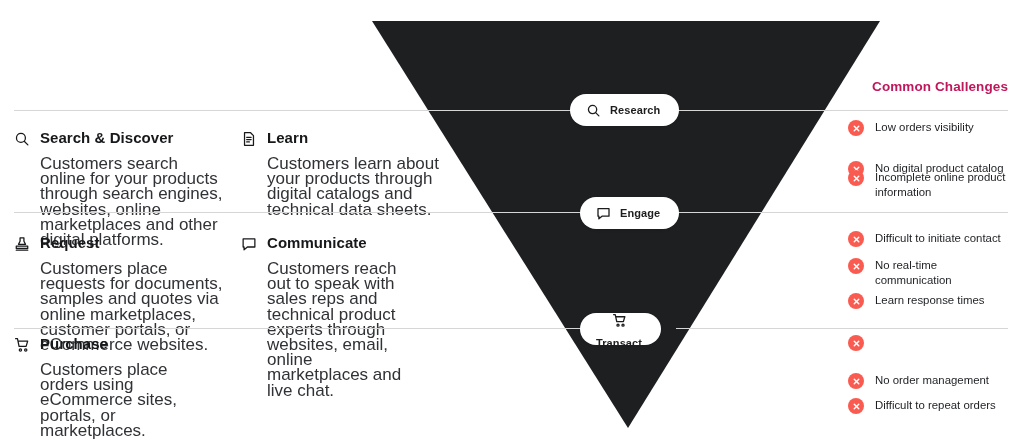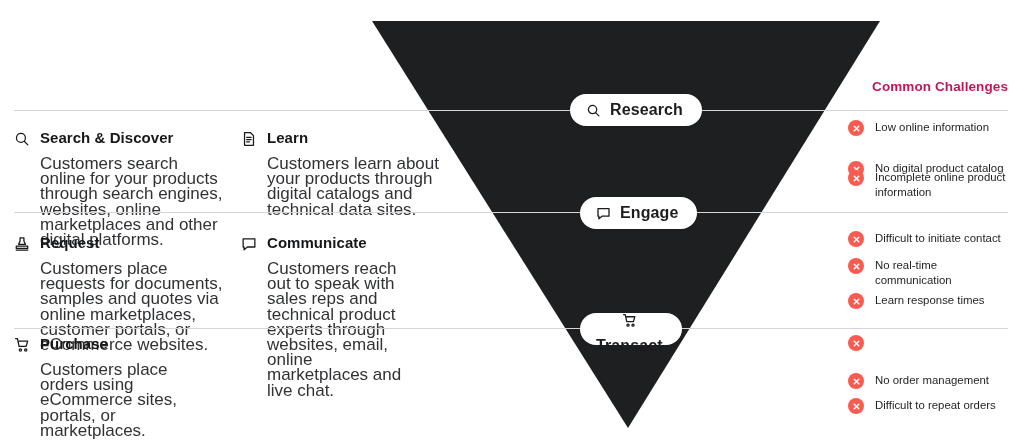--- a/index.html
+++ b/index.html
@@ -45,21 +45,21 @@
     display: flex;
     align-items: center;
     gap: 9px;
     background: #ffffff;
     border-radius: 999px;
     height: 32px;
     padding: 0 19px 0 16px;
     box-shadow: 0 1px 3px rgba(0,0,0,0.10);
   }
   .pill .pill-label {
-    font-size: 16px;
+    font-size: 11px;
     font-weight: 700;
     color: #1d1d1f;
     letter-spacing: 0.1px;
     white-space: nowrap;
   }
   .pill svg { display: block; }
 
   .item { position: absolute; }
   .item-head {
     display: flex;
@@ -193,21 +193,21 @@
       <span class="item-icon">
         <svg width="16" height="16" viewBox="0 0 24 24" fill="none" stroke="#18191b" stroke-width="1.9" stroke-linejoin="round" stroke-linecap="round">
           <path d="M5.3 2.6 h9.1 l4.3 4.3 v14.5 h-13.4 z"></path>
           <line x1="8.5" y1="9.4" x2="15.2" y2="9.4"></line>
           <line x1="8.5" y1="12.9" x2="15.2" y2="12.9"></line>
           <line x1="8.5" y1="16.4" x2="12.6" y2="16.4"></line>
         </svg>
       </span>
       <span class="item-title">Learn</span>
     </div>
-    <div class="item-body" style="max-width:178px;">Customers learn about your products through digital catalogs and technical data sites.</div>
+    <div class="item-body" style="max-width:178px;">Customers learn about your products through digital catalogs and technical data sheets.</div>
   </div>
 
   <div class="item" style="left:14px; top:235px;">
     <div class="item-head">
       <span class="item-icon">
         <svg width="16" height="16" viewBox="0 0 24 24" fill="none" stroke="#18191b" stroke-width="1.9" stroke-linejoin="round" stroke-linecap="round">
           <path d="M9.1 2.8 h5.8 v5.1 l2.4 4.6 h-10.6 l2.4 -4.6 z"></path>
           <rect x="3.4" y="15.2" width="17.2" height="3.4"></rect>
           <line x1="3.4" y1="21.2" x2="20.6" y2="21.2"></line>
         </svg>
@@ -245,21 +245,21 @@
 
   <div class="challenges-title">Common Challenges</div>
 
   <div class="challenge" style="top:120px;">
     <span class="x-badge">
       <svg width="9" height="9" viewBox="0 0 12 12" stroke="#ffffff" stroke-width="1.9" stroke-linecap="round">
         <line x1="3" y1="3" x2="9" y2="9"></line>
           <line x1="9" y1="3" x2="3" y2="9"></line>
       </svg>
     </span>
-    <span class="challenge-label">Low online information</span>
+    <span class="challenge-label">Low orders visibility</span>
   </div>
   <div class="challenge" style="top:161px;">
     <span class="x-badge">
       <svg width="9" height="9" viewBox="0 0 12 12" stroke="#ffffff" stroke-width="1.9" stroke-linecap="round">
         <line x1="3" y1="3" x2="9" y2="9"></line>
           <line x1="9" y1="3" x2="3" y2="9"></line>
       </svg>
     </span>
     <span class="challenge-label">No digital product catalog</span>
   </div>

